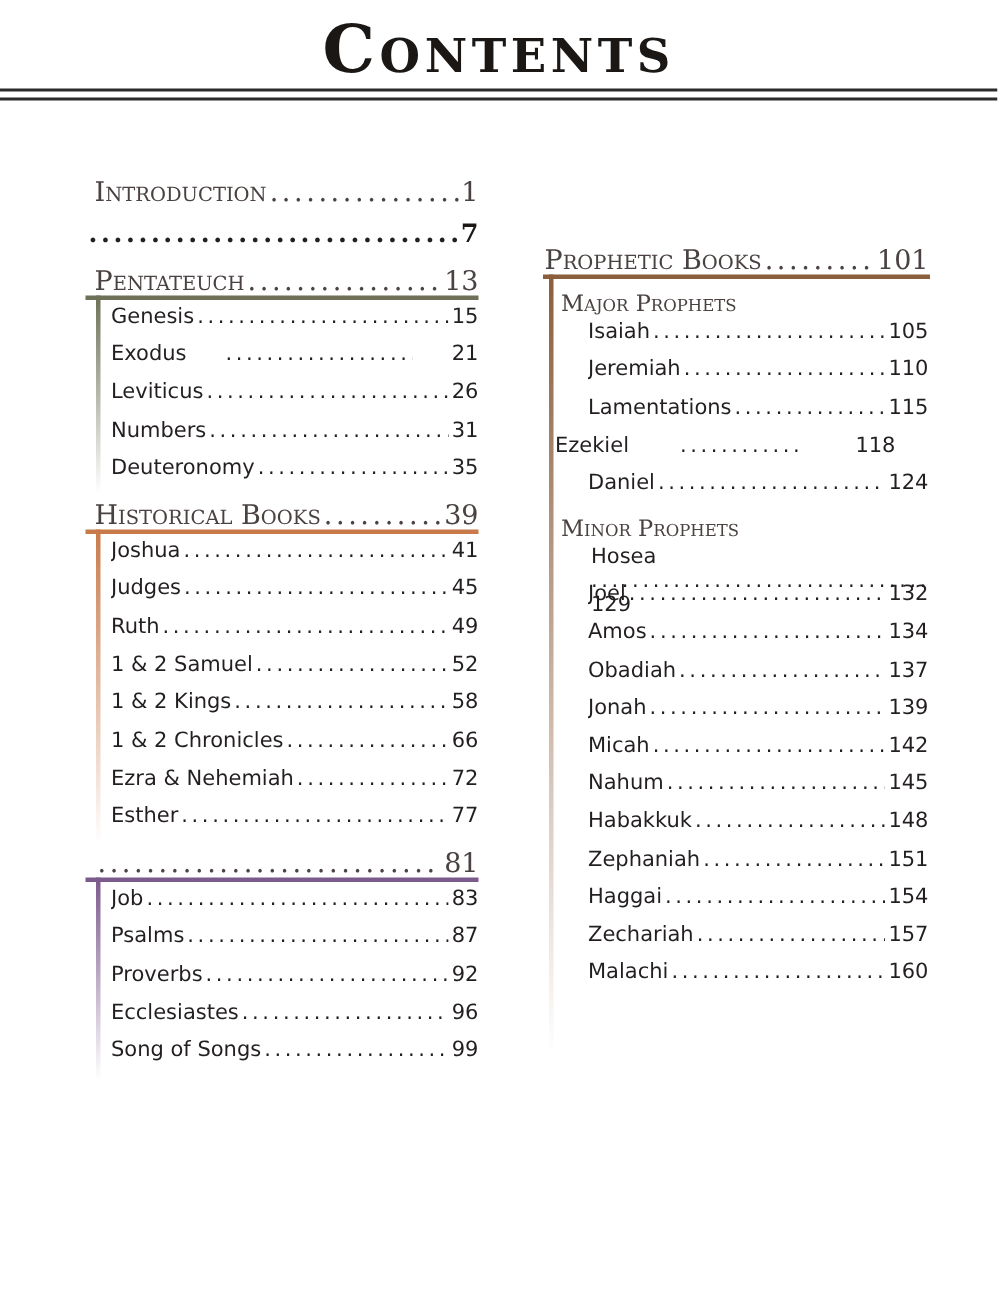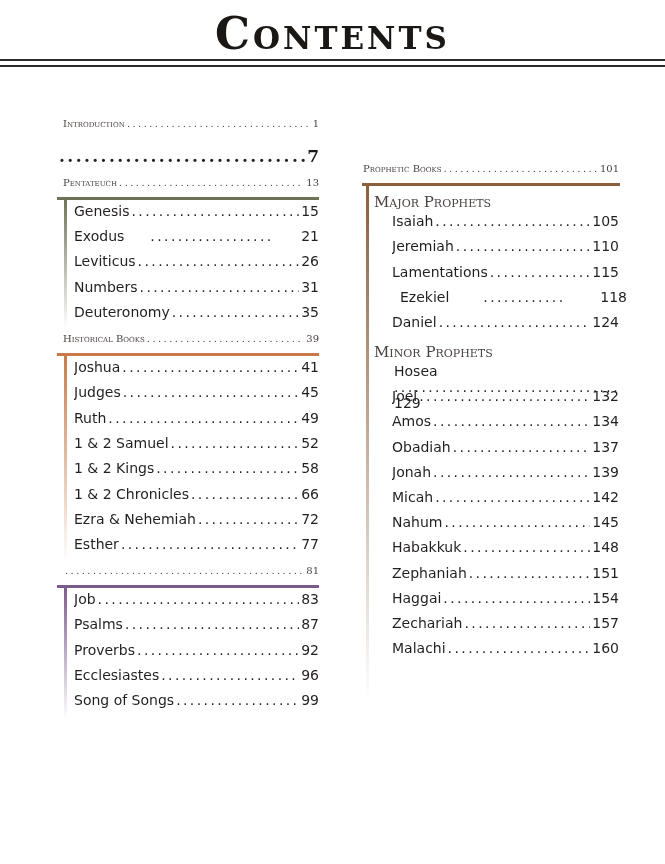--- a/index.html
+++ b/index.html
@@ -12,21 +12,21 @@
   .rule { position: absolute; left: 0; width: 665px; height: 2px; background: #2b2b2b; }
   .entry {
     position: absolute; display: flex; align-items: baseline;
     font-family: "DejaVu Sans", sans-serif; font-size: 14px; color: #231f20; white-space: nowrap; overflow: hidden;
   }
   .entry .lbl { flex: 0 0 auto; }
   .entry .dots { flex: 1 1 auto; overflow: hidden; letter-spacing: 2.4px; margin: 0 2px; color: #231f20; }
   .entry .dots::before { content: "................................................................................................"; }
   .entry .pg { flex: 0 0 auto; }
   .sec {
-    font-family: "DejaVu Serif", serif; font-variant: small-caps; font-size: 10px; color: #4a4240;
+    font-family: "DejaVu Serif", serif; font-variant: small-caps; font-size: 18px; color: #4a4240;
   }
   .sec .dots { color: #4a4240; }
   .ot { font-family: "DejaVu Serif", serif; font-variant: small-caps; font-weight: bold; font-size: 17px; color: #1a1714; }
   .subhead {
     position: absolute; font-family: "DejaVu Serif", serif; font-variant: small-caps; font-size: 15px; color: #4a4240;
   }
   .hline { position: absolute; height: 3px; }
   .vline { position: absolute; width: 3px; }
 </style>
 </head>
@@ -174,21 +174,21 @@
 <div class="entry " style="left: 392px; top: 238.3px; width: 227px;">
     <span class="lbl">Jeremiah</span>
     <span class="dots"></span>
     <span class="pg">110</span>
   </div>
 <div class="entry " style="left: 392px; top: 263.6px; width: 227px;">
     <span class="lbl">Lamentations</span>
     <span class="dots"></span>
     <span class="pg">115</span>
   </div>
-<div class="entry " style="left: 400px; top: 288.9px; width: 227px; gap: 32px;">
+<div class="entry " style="left: 370px; top: 288.9px; width: 227px; gap: 32px;">
     <span class="lbl">Ezekiel</span>
     <span class="dots"></span>
     <span class="pg">118</span>
   </div>
 <div class="entry " style="left: 392px; top: 314.2px; width: 227px;">
     <span class="lbl">Daniel</span>
     <span class="dots"></span>
     <span class="pg">124</span>
   </div>
 <div class="subhead" style="left: 374px; top: 343px;">Minor Prophets</div>

